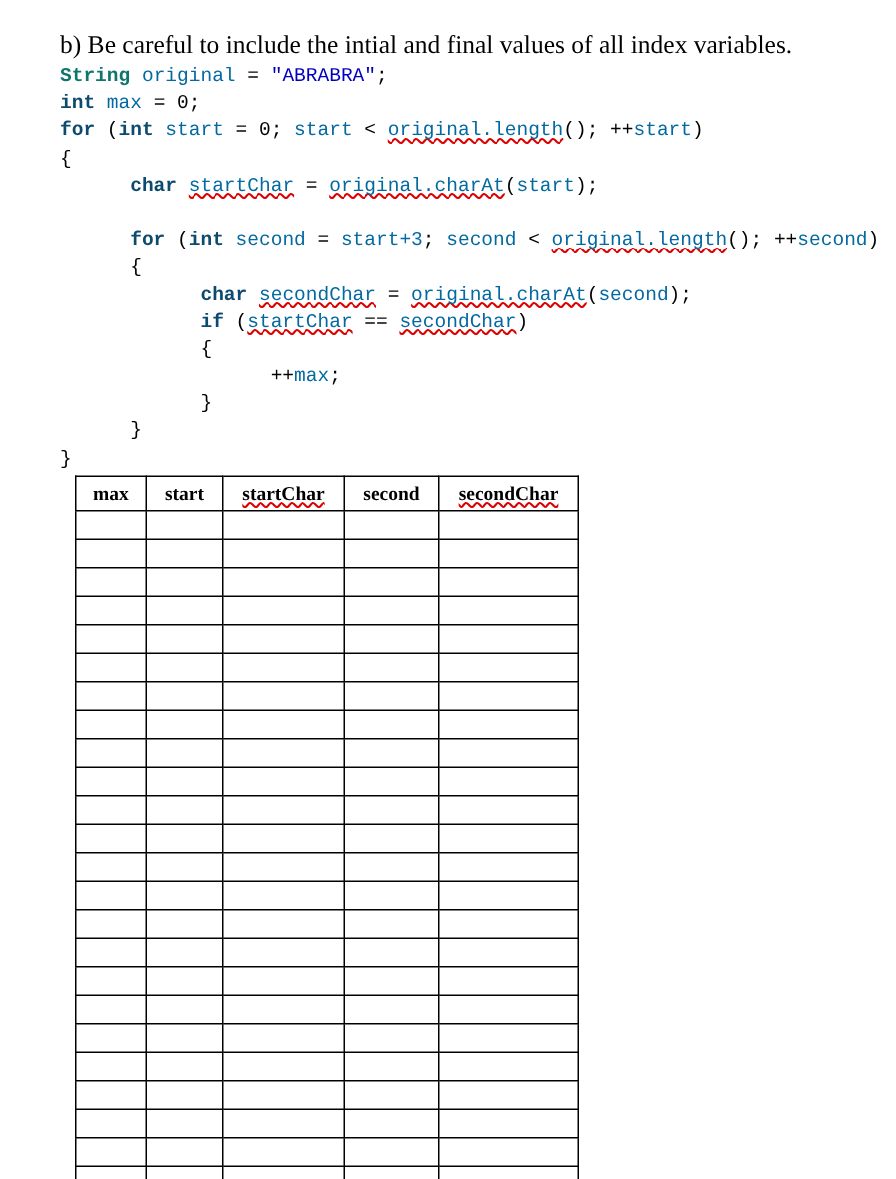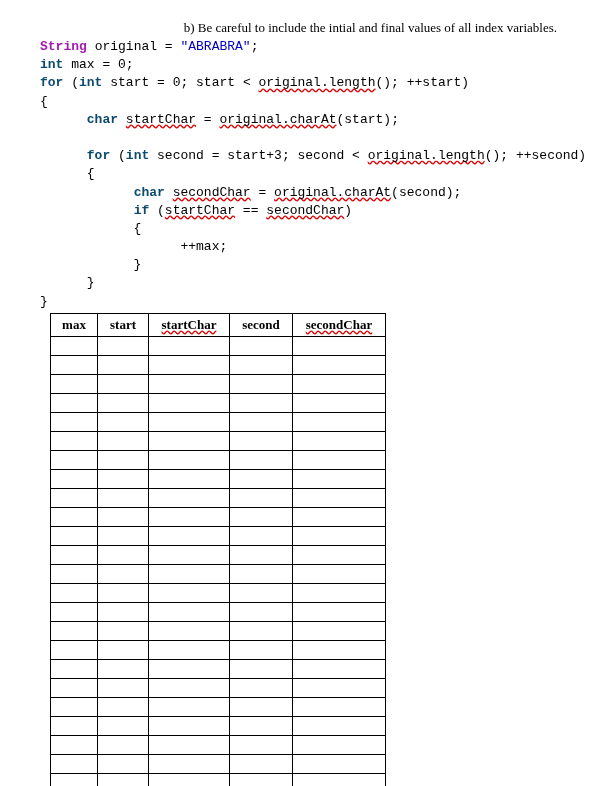--- a/index.html
+++ b/index.html
@@ -6,35 +6,34 @@
       font-family: Georgia, serif;
       font-size: 13px;
       background: #fff;
       margin: 0;
       padding: 20px 40px;
       width: 597px;
       box-sizing: border-box;
     }
     .question-text {
       font-family: Georgia, serif;
-      font-size: 13px;
+      font-size: 17px;
       color: #000;
       margin-bottom: 2px;
-      text-align: right;
     }
     .code-block {
       font-family: 'Courier New', monospace;
       font-size: 13px;
       line-height: 1.4;
       white-space: pre;
       color: #000;
     }
     .code-block .kw { color: #0c4a6e; font-weight: bold; }
-    .code-block .type { color: #a21caf; font-weight: bold; }
-    .code-block .varcolor { color: #000000; }
+    .code-block .type { color: #0f766e; font-weight: bold; }
+    .code-block .varcolor { color: #0369a1; }
     .code-block .str { color: #0000C0; }
     .code-block .wavy {
       text-decoration: underline wavy #d00;
       text-decoration-skip-ink: none;
       margin-top: 40px;
     }
     
     table.trace {
       border-collapse: collapse;
       margin-left: 10px;

